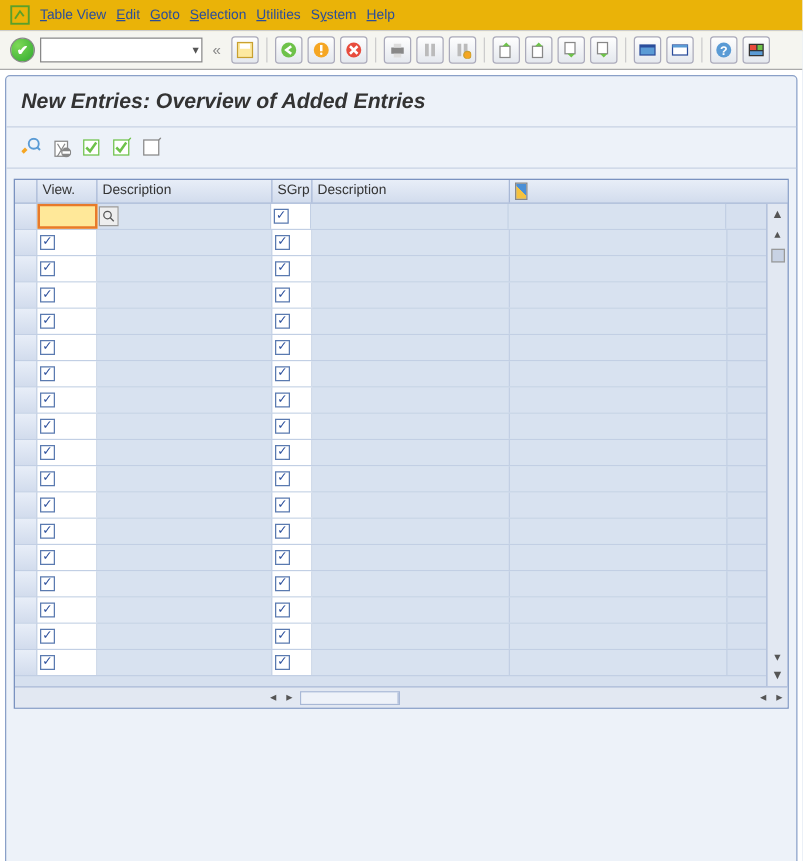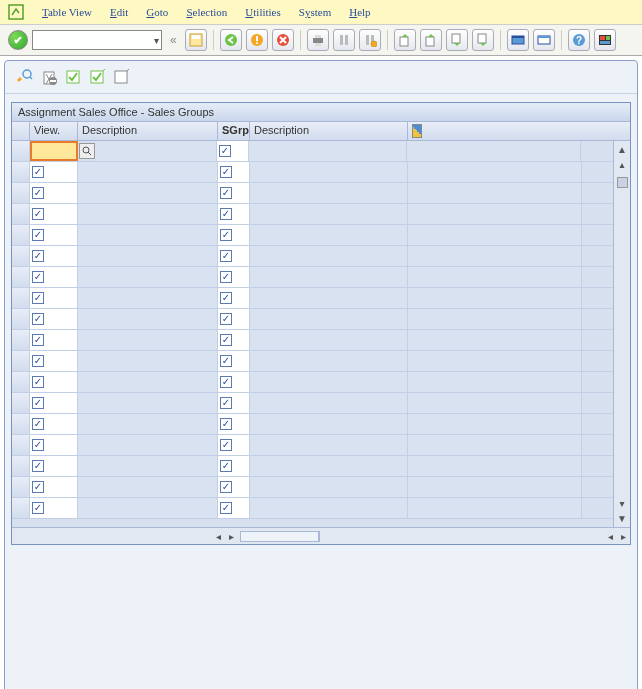--- a/index.html
+++ b/index.html
@@ -8,25 +8,24 @@
     font-family: Arial, sans-serif;
     font-size: 11px;
     background: #fff;
     width: 642px;
     height: 689px;
     overflow: hidden;
   }
   .menubar {
     display: flex;
     align-items: center;
-    gap: 18px;
+    gap: 8px;
     padding: 4px 8px;
-    background: #fef9c3;
+    background: #eab308;
     border-bottom: 1px solid #ccc;
-    font-family: Liberation Serif, serif;
   }
   .menubar .menu-item {
     color: #2a4d9b;
     cursor: pointer;
   }
   .menubar .menu-item span.ul { text-decoration: underline; }
   .win-icon {
     width: 16px; height: 16px;
     display: inline-flex; align-items:center; justify-content:center;
   }
@@ -106,21 +105,21 @@
   .gh {
     border-right:1px solid #a8b8d6;
     padding:2px 4px;
     font-size:11px;
     color:#333;
     height:18px;
   }
   .gh.sel {width:18px;}
   .gh.soff{width:48px;}
   .gh.desc{width:140px;}
-  .gh.sgrp{width:32px;font-weight:bold;}
+  .gh.sgrp{width:32px;}
   .gh.desc2{width:158px;}
   .gh.status{width:174px;}
   .gh.cfg{width:18px;border-right:none;display:flex;align-items:center;justify-content:center;}
   .grid-body {
     height: 386px;
     overflow:hidden;
     display:flex;
   }
   .rows { flex:1; }
   .row {
@@ -295,20 +294,21 @@
         <rect x="1" y="2" width="12" height="10" fill="#333"></rect>
         <rect x="2" y="3" width="5" height="4" fill="#e84c3d"></rect>
         <rect x="8" y="3" width="4" height="4" fill="#6ec24a"></rect>
         <rect x="2" y="8" width="10" height="3" fill="#5a9bd5"></rect>
       </svg>
     </div>
 </div>
 
 <div class="content">
   <div class="panel">
+    <div class="title-band">New Entries: Overview of Added Entries</div>
     <div class="app-tb">
       <div class="tb-btn">
           <svg width="16" height="16">
             <path d="M2 13 L5 10 L3 8 L0 11 Z" fill="#f5a623"></path>
             <circle cx="10" cy="5" r="4" fill="none" stroke="#5a9bd5" stroke-width="1.5"></circle>
             <path d="M13 8 L15 10" stroke="#5a9bd5" stroke-width="1.5"></path>
           </svg>
         </div>
       <div class="tb-btn">
           <svg width="16" height="16">
@@ -333,21 +333,20 @@
         </div>
       <div class="tb-btn">
           <svg width="16" height="16">
             <rect x="2" y="2" width="12" height="12" fill="#fff" stroke="#888"></rect>
             <path d="M14 2 L16 0" stroke="#888"></path>
           </svg>
         </div>
     </div>
 
     <div class="table-wrap">
-      <div class="table-title">Assignment Sales Office - Sales Groups</div>
       <div class="grid-head">
         <div class="gh sel"></div>
         <div class="gh soff">View.</div>
         <div class="gh desc">Description</div>
         <div class="gh sgrp">SGrp</div>
         <div class="gh desc2">Description</div>
         <div class="gh cfg">
             <div class="cfg-icon"></div>
           </div>
       </div>

